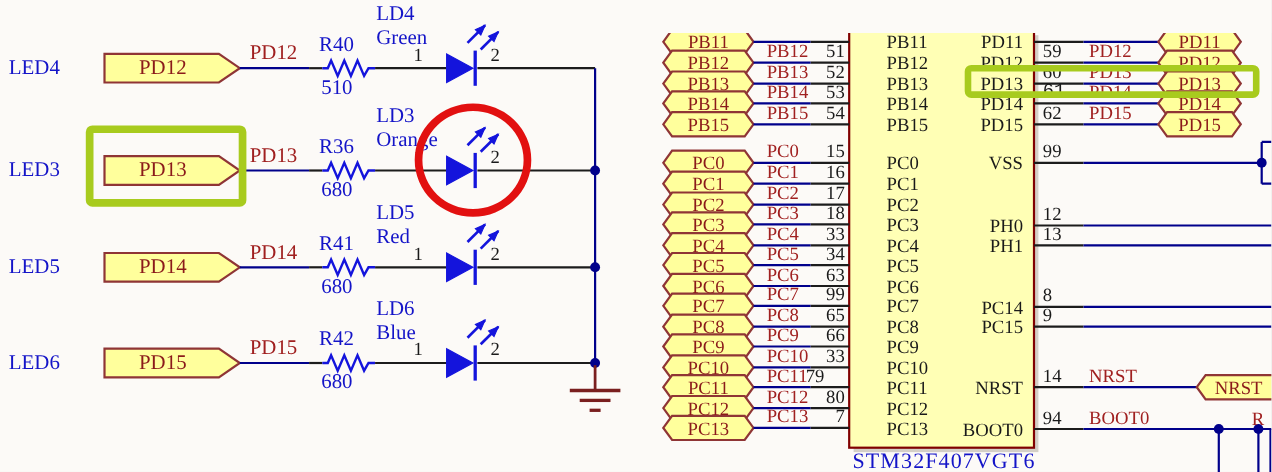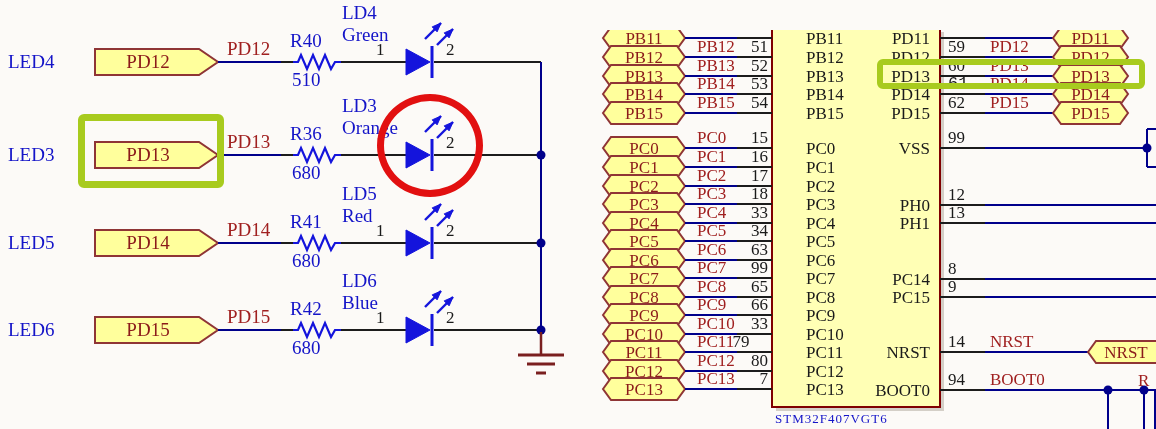--- a/index.html
+++ b/index.html
@@ -6,21 +6,21 @@
   .canvas{
     position:relative;width:1156px;height:429px;overflow:hidden;
     background:var(--bg,#FCFAF7);
     font-family:"Liberation Serif","DejaVu Serif",serif;
   }
   #gfx{position:absolute;left:0;top:0;z-index:1;}
   #text-layer{position:absolute;left:0;top:0;width:1156px;height:429px;z-index:3;}
   #text-layer div{position:absolute;white-space:nowrap;}
   .f19{font-size:19px;line-height:22px;}
   .f17{font-size:17px;line-height:21px;}
-  .f20{font-size:13px;line-height:22px;letter-spacing:1px;}
+  .f20{font-size:20px;line-height:22px;letter-spacing:1px;}
   .t-blue{color:var(--text-blue,#1414C8);}
   .t-red{color:var(--net-red,#A02020);}
   .t-maroon{color:var(--port-text,#8B1A1A);}
   .t-black{color:var(--pin-text,#1A1A1A);}
   .hl-rect{position:absolute;box-sizing:border-box;border:7px solid var(--hl-green,#A8CB1E);border-radius:6px;z-index:5;}
   .hl-ellipse{position:absolute;box-sizing:border-box;border:7px solid var(--hl-red,#E21010);border-radius:50%;z-index:5;}
 </style>
 </head>
 <body>
 

